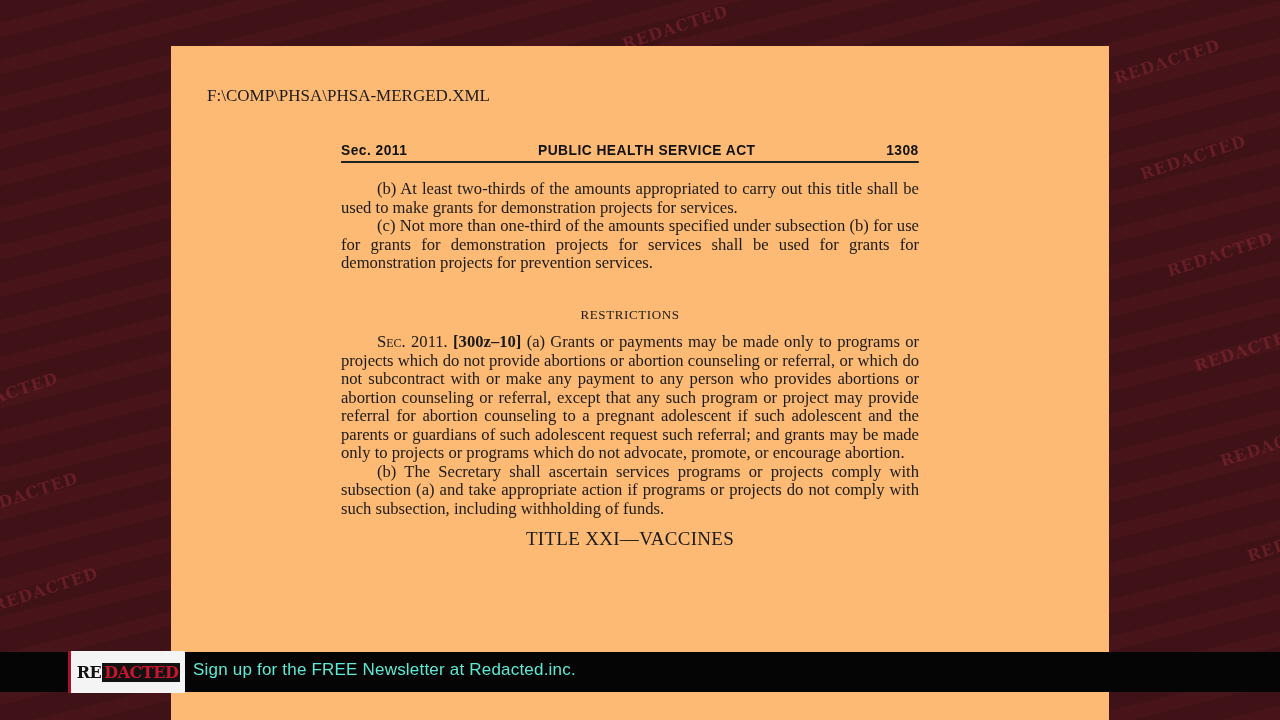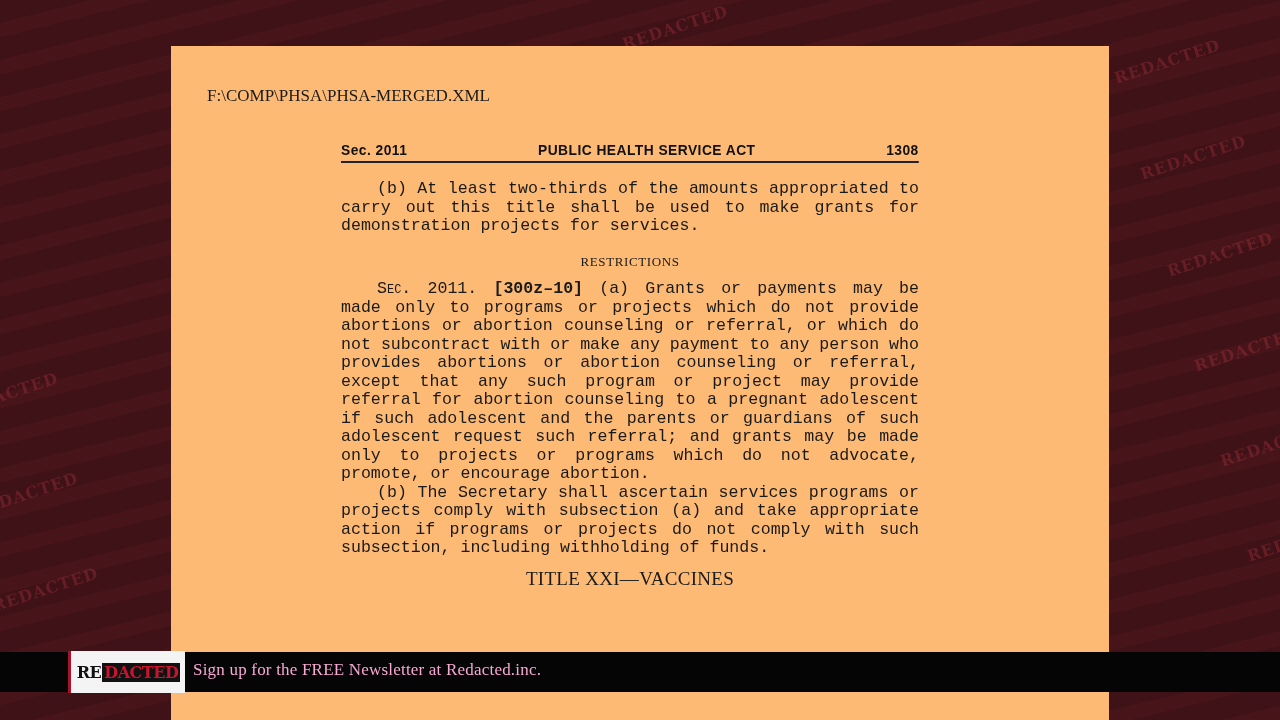--- a/index.html
+++ b/index.html
@@ -58,26 +58,26 @@
     .body-text {
       position: absolute;
       left: 170px; top: 134px;
       width: 578px;
       font-family: "Liberation Serif", serif;
       font-size: 16.6px;
       line-height: 18.5px;
       color: #1a1a1a;
       text-align: justify;
     }
-    .para { text-indent: 36px; font-family: Liberation Mono, monospace; }
+    .para { text-indent: 36px; }
     .section-heading {
       text-align: center;
       font-size: 13px;
       letter-spacing: 0.6px;
-      margin: 17px 0 9px;
+      margin: 33px 0 9px;
       text-indent: 0;
     }
     .smallcaps { font-variant: small-caps; }
     .title-heading {
       text-align: center;
       font-size: 19px;
       margin-top: 12px;
       letter-spacing: 0.3px;
     }
     .ticker {
@@ -99,23 +99,23 @@
       font-family: "DejaVu Serif", serif;
       font-weight: bold;
       font-size: 16px;
       letter-spacing: -0.5px;
     }
     .logo .re { color: #111; background: #f4f4f4; padding: 0 1px; }
     .logo .dacted { color: #c8142f; background: #111; padding: 0 2px; }
     .ticker-text {
       position: absolute;
       left: 193px; top: 660px;
-      font-family: Liberation Serif, serif;
+      font-family: Liberation Sans, sans-serif;
       font-size: 17px;
-      color: #f9a8d4;
+      color: #5eead4;
       letter-spacing: 0.2px;
     }
   </style>
 </head>
 <body>
 
 <div class="bg-pattern">
   <span class="watermark" style="left:620px;top:18px;">REDACTED</span>
   <span class="watermark" style="left:1112px;top:52px;">REDACTED</span>
   <span class="watermark" style="left:1138px;top:148px;">REDACTED</span>
@@ -133,20 +133,21 @@
   <div class="file-path">F:\COMP\PHSA\PHSA-MERGED.XML</div>
 
   <div class="running-head">
     <span>Sec. 2011</span>
     <span>PUBLIC HEALTH SERVICE ACT</span>
     <span>1308</span>
   </div>
 
   <div class="body-text">
     <p class="para">(b) At least two-thirds of the amounts appropriated to carry out this title shall be used to make grants for demonstration projects for services.</p>
+    <p class="para">(c) Not more than one-third of the amounts specified under subsection (b) for use for grants for demonstration projects for services shall be used for grants for demonstration projects for prevention services.</p>
     <div class="section-heading">RESTRICTIONS</div>
     <p class="para"><span class="smallcaps">Sec. 2011.</span> <span style="font-weight:bold;">[300z–10]</span> <span>(a) Grants or payments may be made only to programs or projects which do not provide abortions or abortion counseling or referral, or which do not subcontract with or make any payment to any person who provides abortions or abortion counseling or referral, except that any such program or project may provide referral for abortion counseling to a pregnant adolescent if such adolescent and the parents or guardians of such adolescent request such referral; and grants may be made only to projects or programs which do not advocate, promote, or encourage abortion.</span></p>
     <p class="para">(b) The Secretary shall ascertain services programs or projects comply with subsection (a) and take appropriate action if programs or projects do not comply with such subsection, including withholding of funds.</p>
     <div class="title-heading">TITLE XXI—VACCINES</div>
   </div>
 </div>
 
 <div class="ticker"></div>
 <div class="logo-box">
   <div class="logo">

